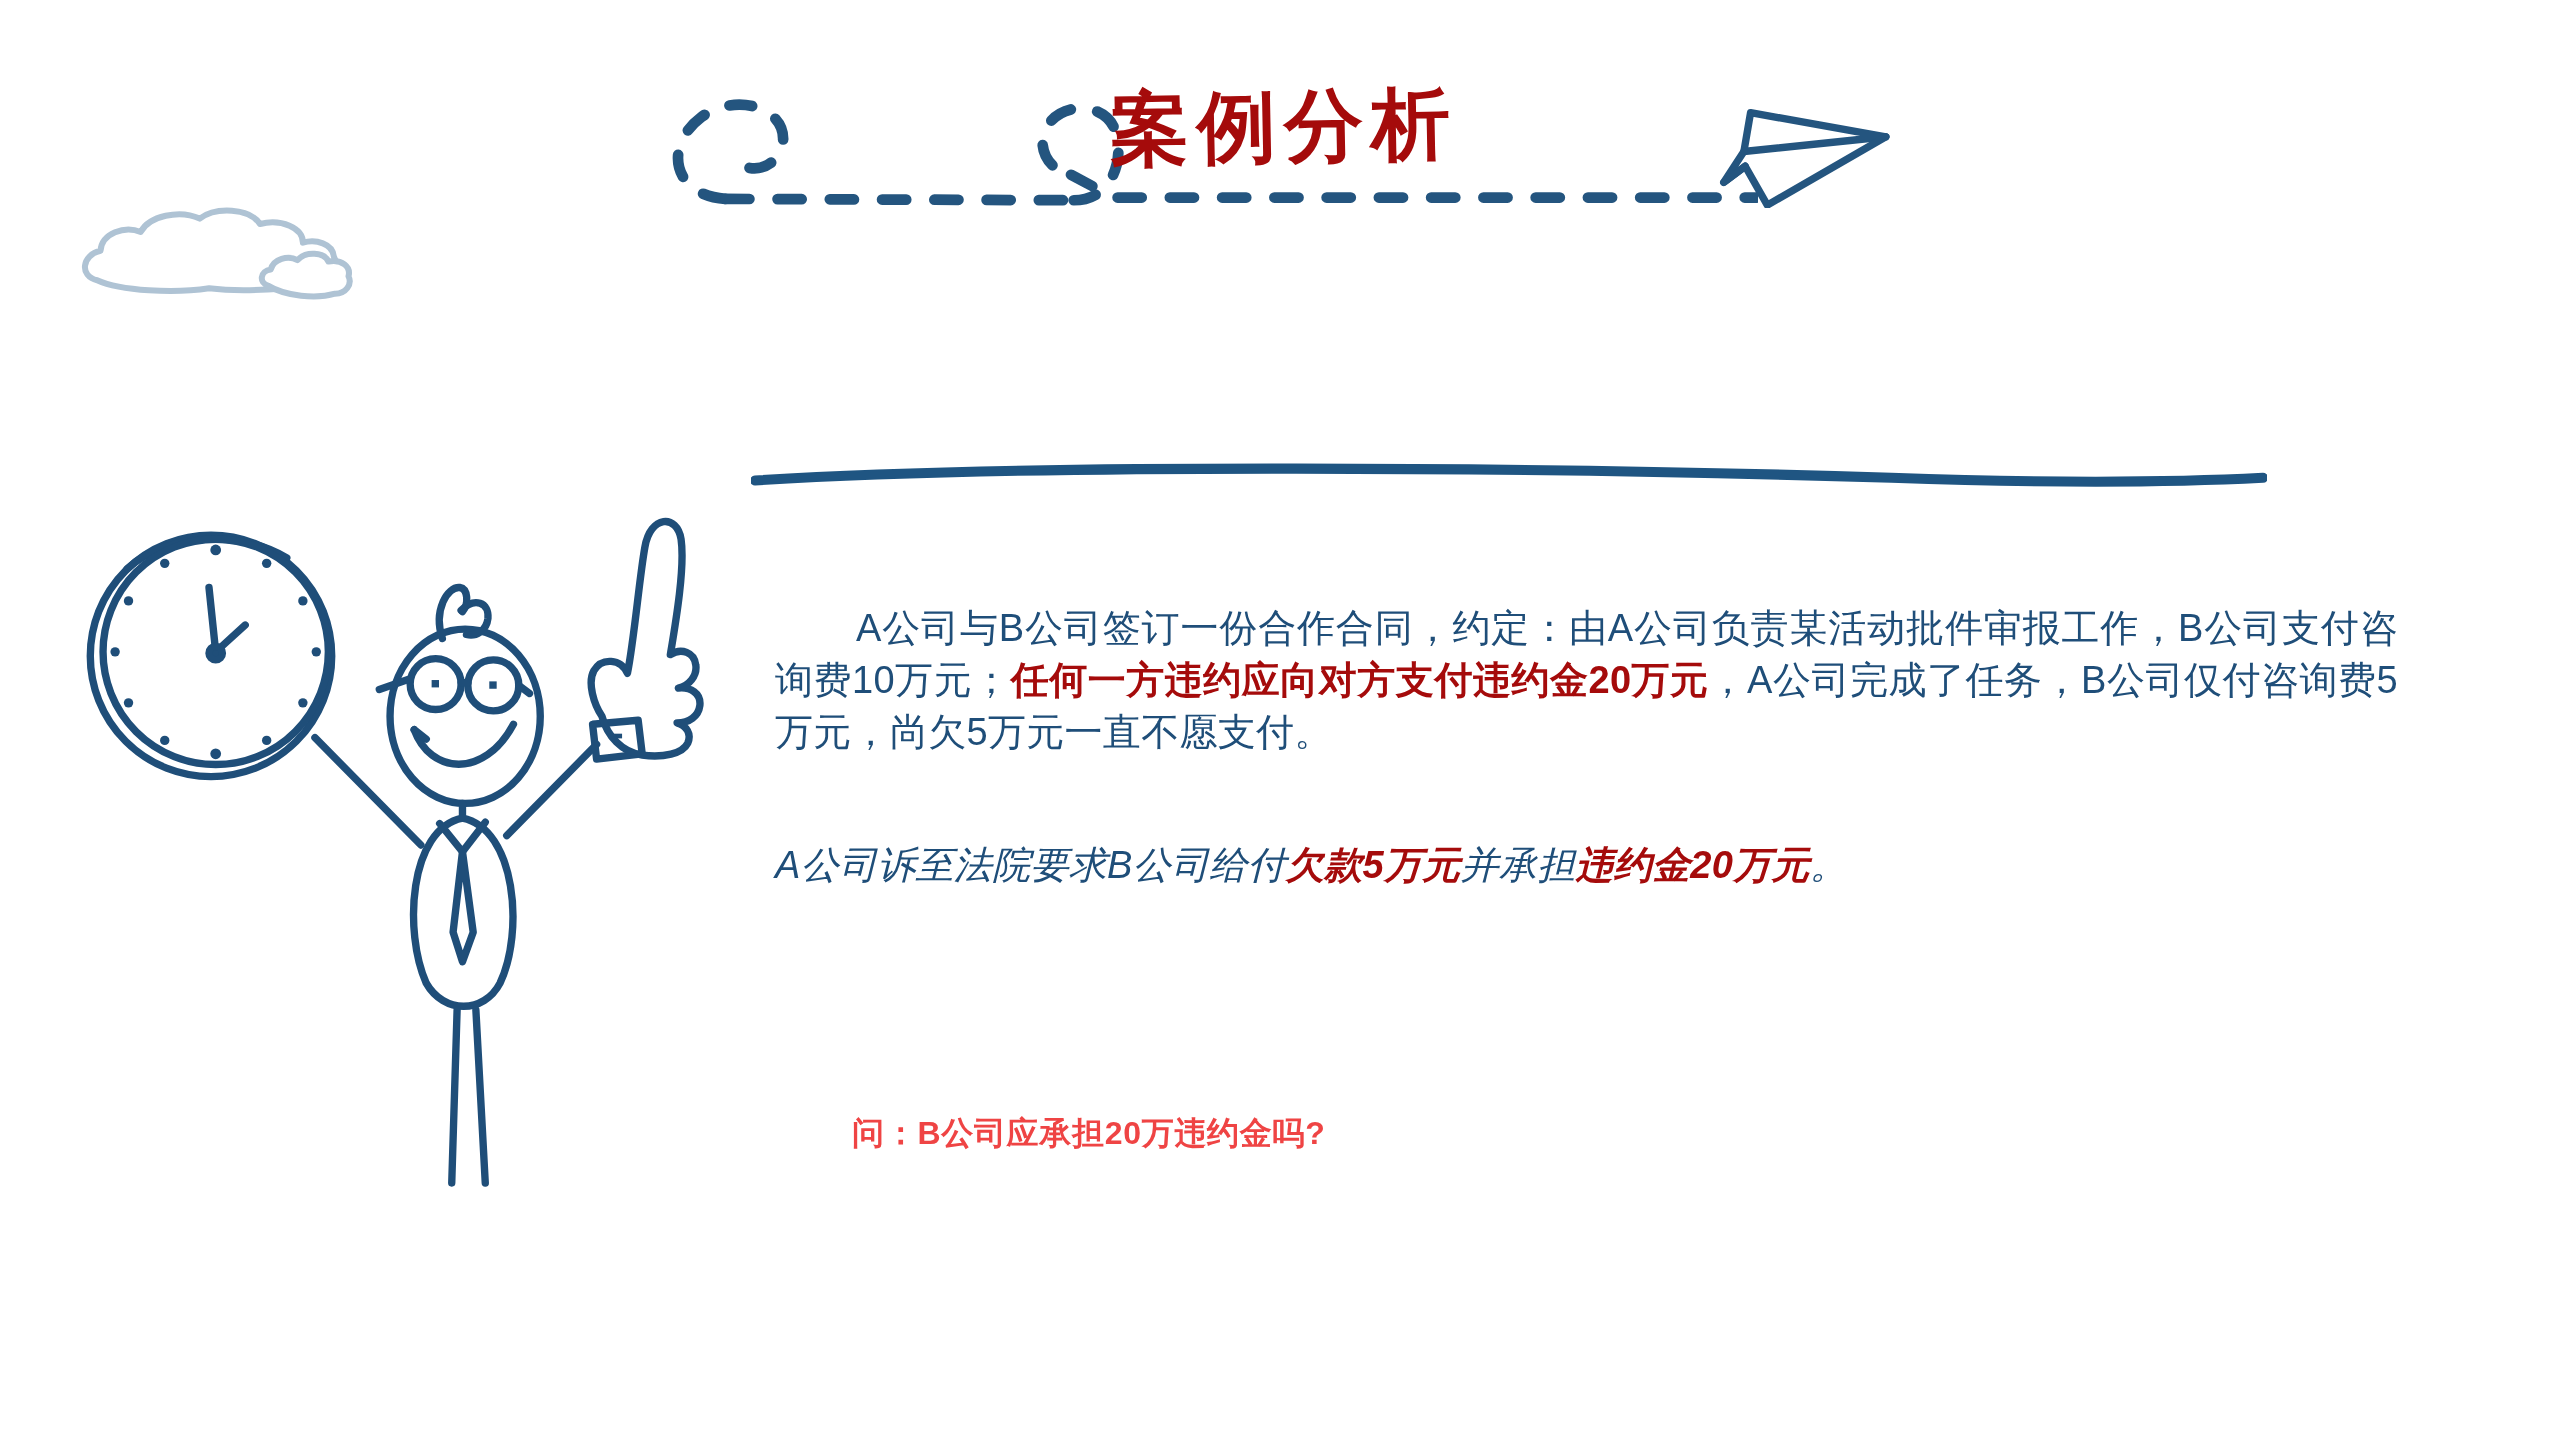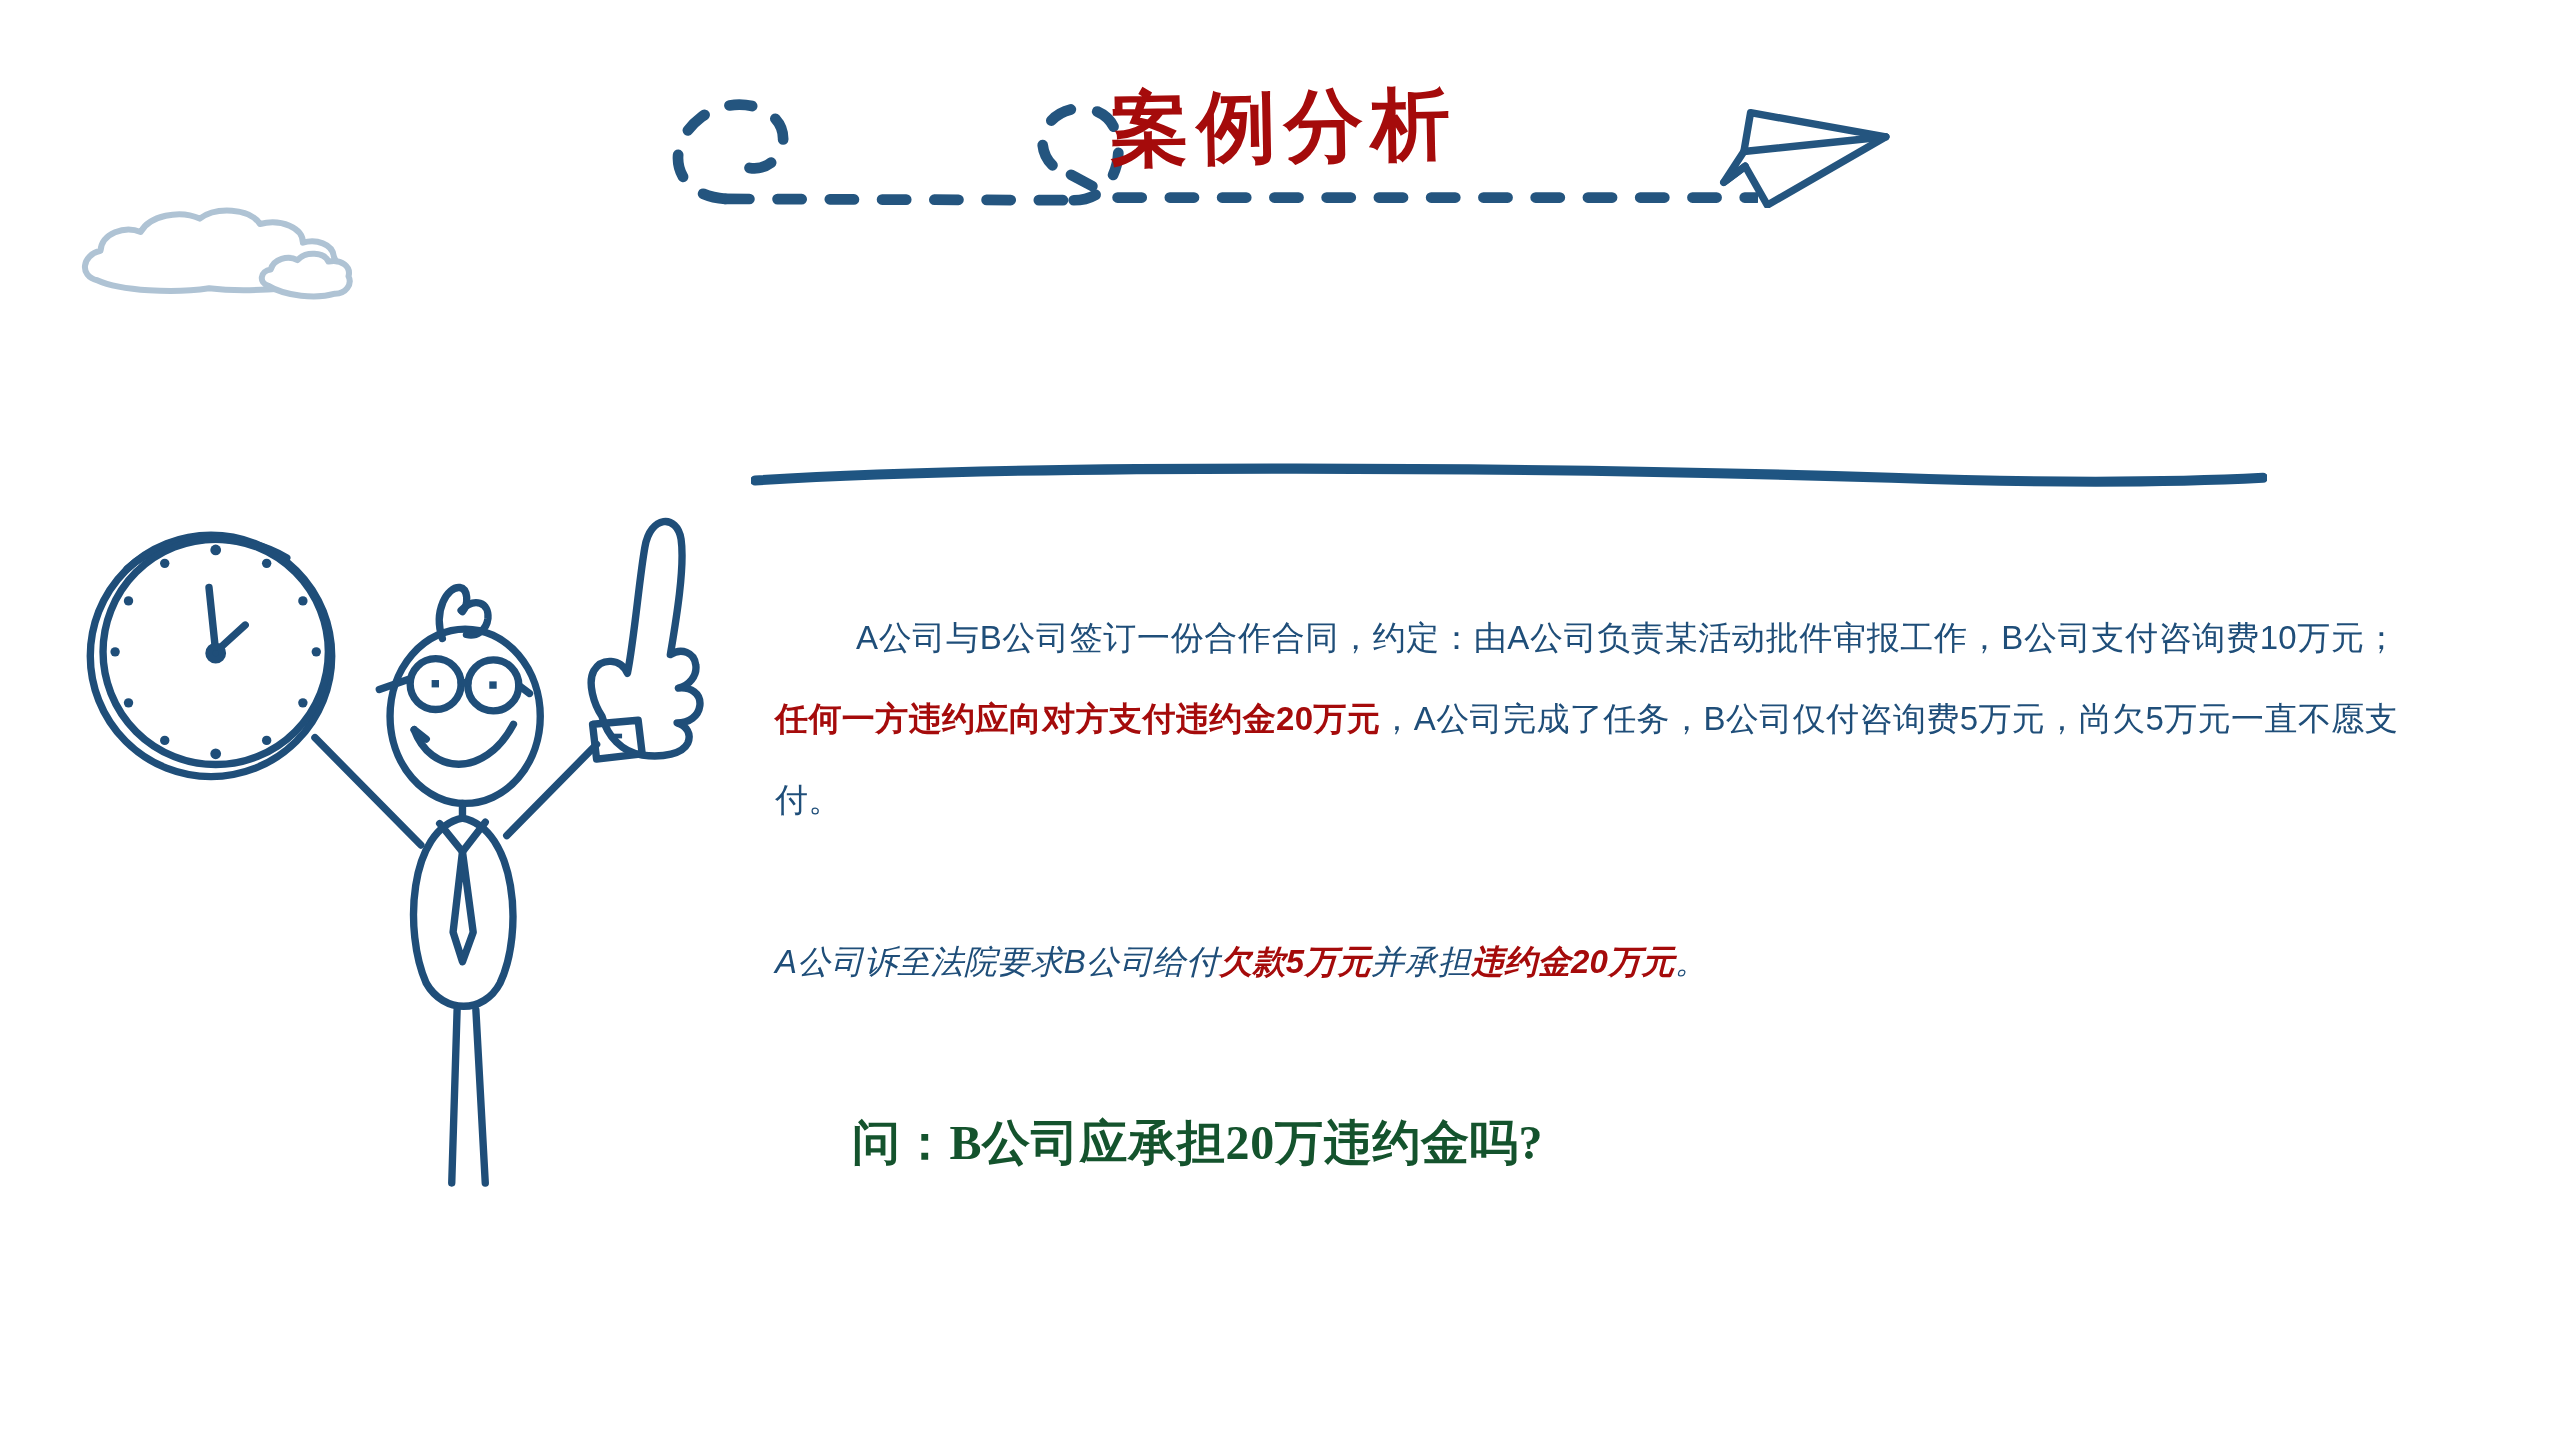--- a/index.html
+++ b/index.html
@@ -106,45 +106,44 @@
   }
 
   
   #body-copy {
     position: absolute;
     left: 775px;
     top: 564px;
     width: 1623px;
   }
   .para {
-    font-size: 33px;
-    line-height: 81px;
+    font-size: 38px;
+    line-height: 52px;
     color: #1F4E79;
     letter-spacing: 0.3px;
     text-align: justify;
     text-justify: inter-ideograph;
   }
   .para .indent { display: inline-block; width: 81px; }
   .para b,
   .para .em {
     font-weight: 700;
     color: #A50B0B;
   }
   #para-2 { margin-top: 81px; font-style: italic; }
   #question-line {
     position: absolute;
     left: 852px;
     top: 1114px;
-    font-size: 48px;
+    font-size: 32px;
     font-weight: 700;
-    color: #14532d;
+    color: #ef4444;
     letter-spacing: 0.7px;
     white-space: nowrap;
     line-height: 1.2;
-    font-family: Liberation Serif, serif;
   }
 </style>
 </head>
 <body>
 
 <div class="stage">
 
   <div class="deco">
 
     <div id="cloud-art">

